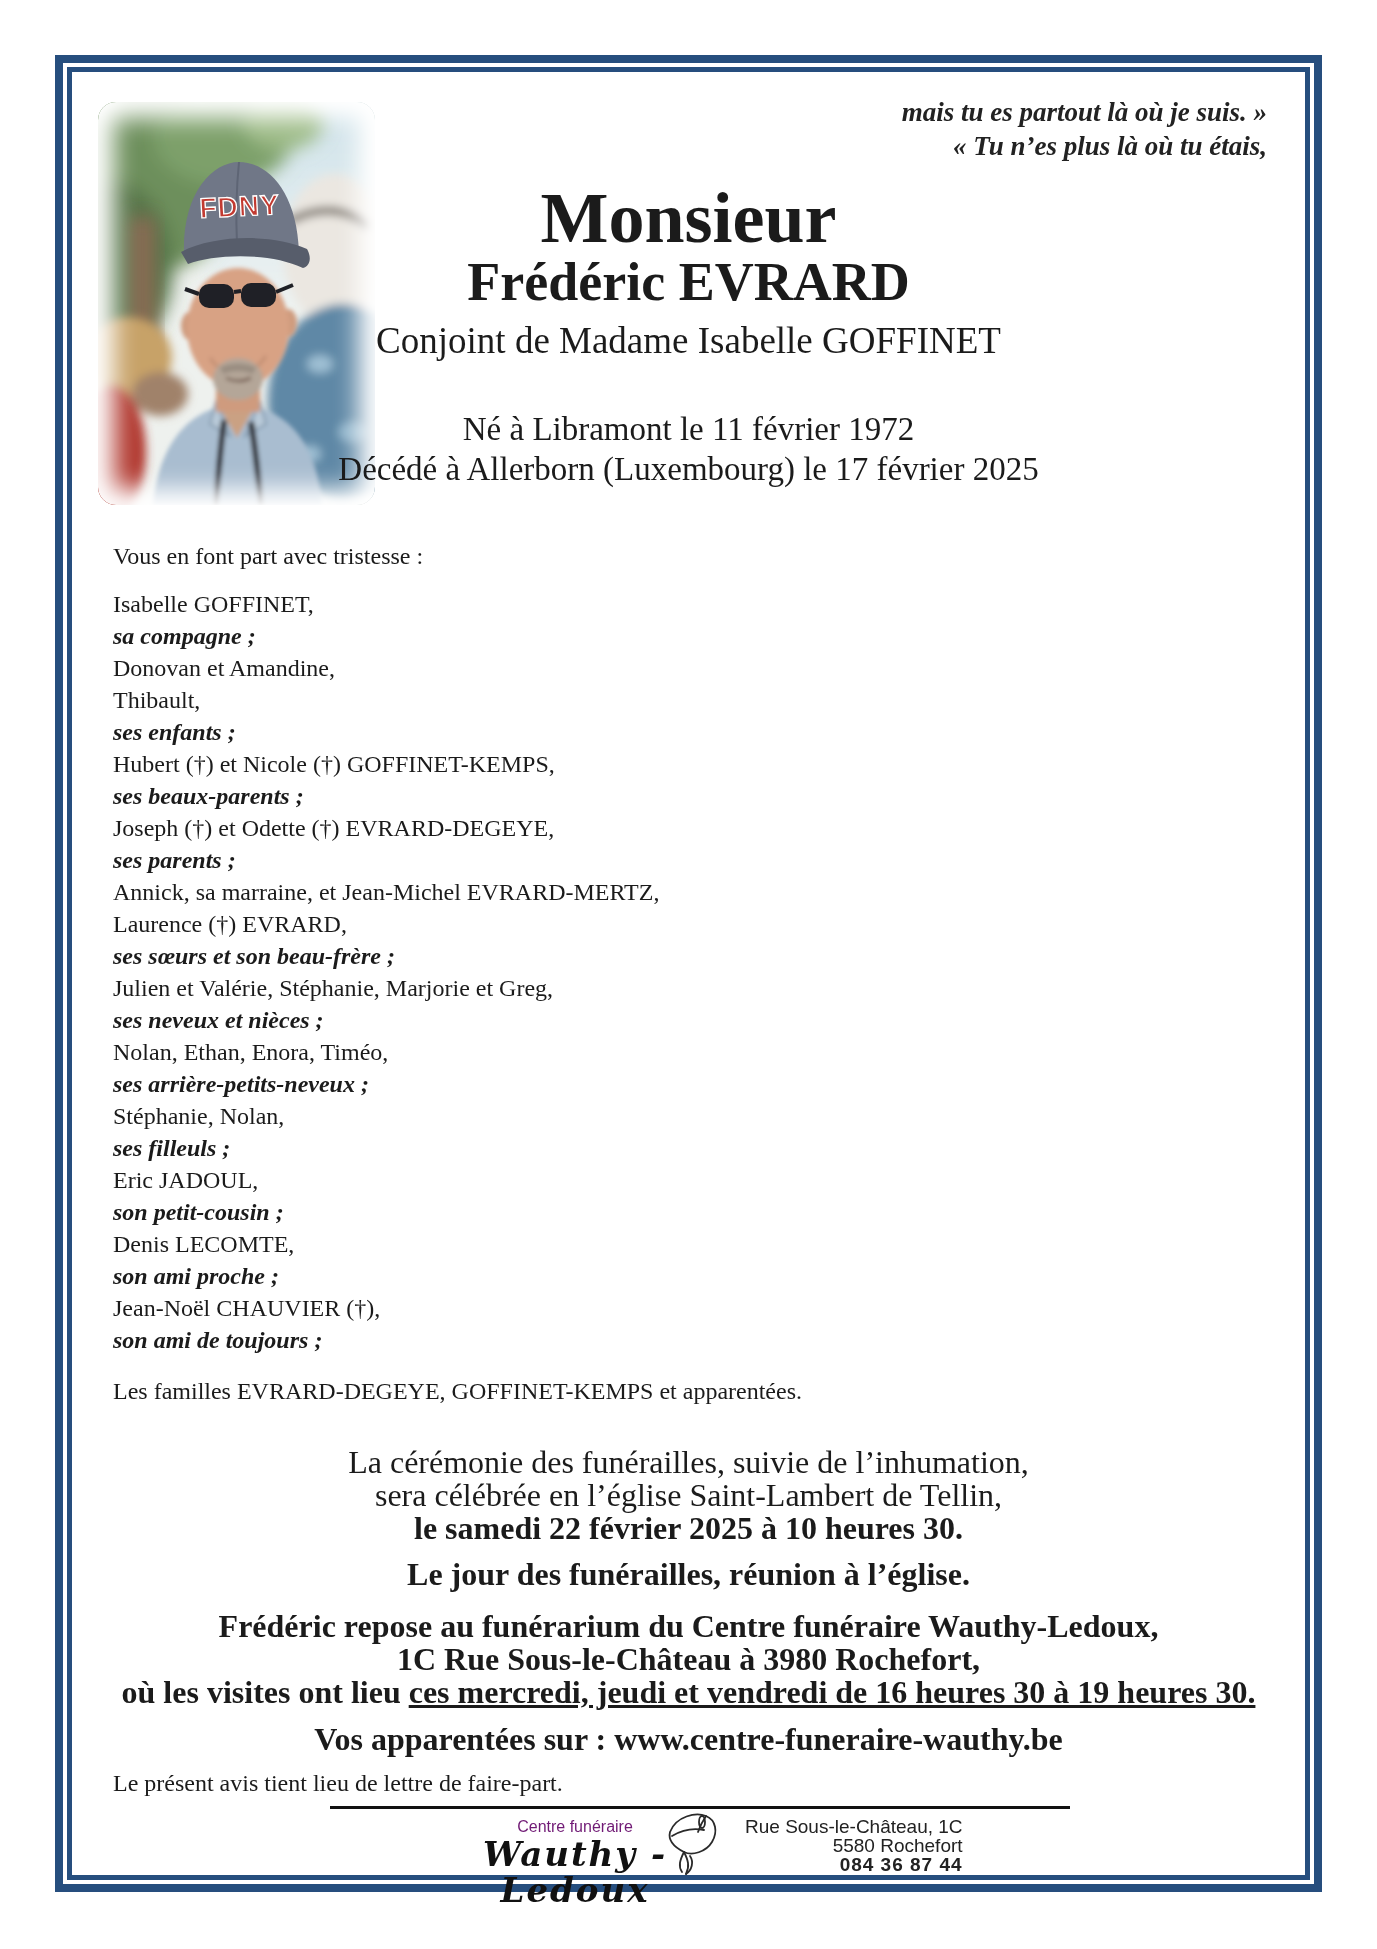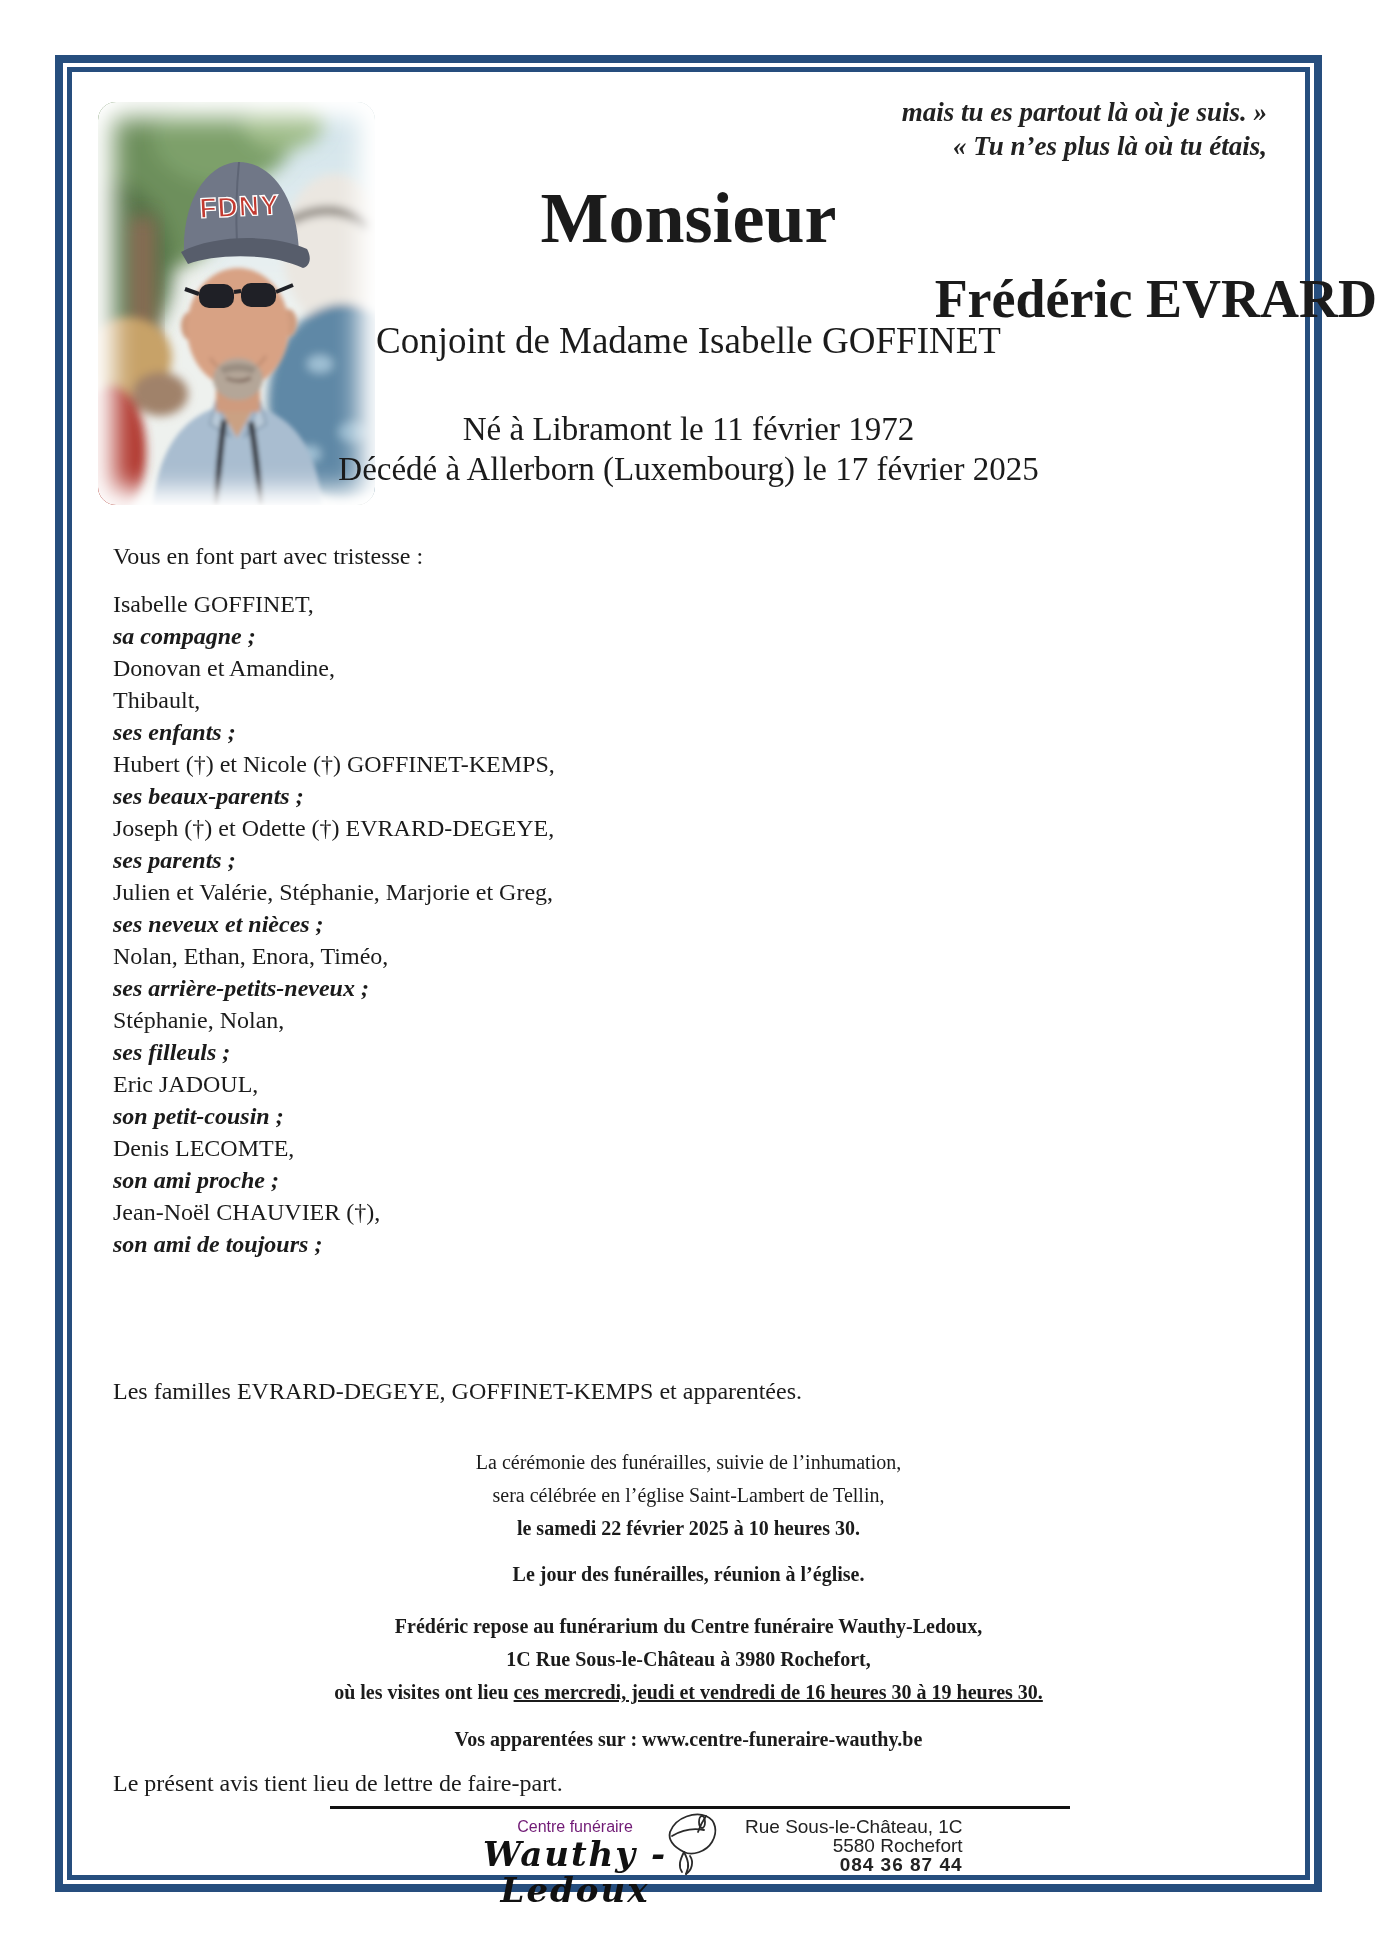--- a/index.html
+++ b/index.html
@@ -13,35 +13,35 @@
   .photo{position:absolute;left:98px;top:102px;width:277px;height:403px;border-radius:18px;
          overflow:hidden;background:#eef1ef;}
   .photo svg{display:block;}
   .photo .feather{position:absolute;left:0;top:0;right:0;bottom:0;border-radius:18px;
          box-shadow:inset 0 0 24px 16px #ffffff;pointer-events:none;}
   
   .quote{position:absolute;top:95px;right:110px;text-align:right;
          font-size:27px;line-height:34px;font-weight:bold;font-style:italic;color:#222;}
   .title1{position:absolute;top:188px;left:0;width:100%;text-align:center;
           font-size:72px;line-height:60px;font-weight:bold;}
-  .title2{position:absolute;top:269px;left:0;width:100%;text-align:right;
+  .title2{position:absolute;top:252px;left:0;width:100%;text-align:center;
           font-size:54px;line-height:60px;font-weight:bold;}
   .subtitle{position:absolute;top:320px;left:0;width:100%;text-align:center;
           font-size:37px;line-height:42px;}
   .birth{position:absolute;top:410px;left:0;width:100%;text-align:center;font-size:33px;line-height:38px;}
   .death{position:absolute;top:450px;left:0;width:100%;text-align:center;font-size:33px;line-height:38px;}
   
   .intro{position:absolute;top:543px;left:113px;font-size:24px;}
   .family{position:absolute;top:588px;left:113px;right:110px;}
   .family .group{margin:0;}
   .family .names{font-size:24px;line-height:32px;white-space:pre-line;text-align:left;}
   .family .relation{font-size:24px;line-height:32px;font-weight:bold;font-style:italic;}
   .families-line{position:absolute;top:1378px;left:113px;font-size:24px;}
   
-  .center-block{position:absolute;left:0;width:100%;text-align:center;font-size:20px;line-height:33px;}
+  .center-block{position:absolute;left:0;width:100%;text-align:center;font-size:32px;line-height:33px;}
   .ceremony{top:1446px;}
   .bold{font-weight:bold;}
   .meeting{top:1558px;}
   .repose{top:1610px;font-weight:bold;}
   .underline{text-decoration:underline;}
   .condolences{top:1723px;font-weight:bold;}
   .notice{position:absolute;top:1770px;left:113px;font-size:24px;}
   
   .footer-rule{position:absolute;top:1806px;left:330px;width:740px;height:3px;background:#111;}
   .fh-left{position:absolute;top:1818px;left:430px;width:290px;text-align:center;}
@@ -163,20 +163,25 @@
       <div class="group">
         <div class="names">Hubert (†) et Nicole (†) GOFFINET-KEMPS,</div>
         <div class="relation">ses beaux-parents ;</div>
       </div>
 
       <div class="group">
         <div class="names">Joseph (†) et Odette (†) EVRARD-DEGEYE,</div>
         <div class="relation">ses parents ;</div>
       </div>
 
+      <div class="group">
+        <div class="names">Annick, sa marraine, et Jean-Michel EVRARD-MERTZ,
+Laurence (†) EVRARD,</div>
+        <div class="relation">ses sœurs et son beau-frère ;</div>
+      </div>
 
       <div class="group">
         <div class="names">Julien et Valérie, Stéphanie, Marjorie et Greg,</div>
         <div class="relation">ses neveux et nièces ;</div>
       </div>
 
       <div class="group">
         <div class="names">Nolan, Ethan, Enora, Timéo,</div>
         <div class="relation">ses arrière-petits-neveux ;</div>
       </div>

